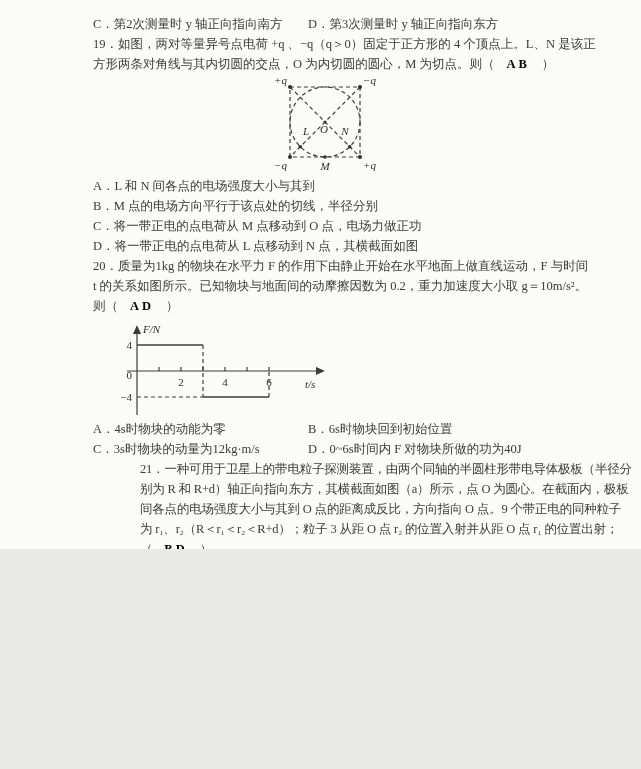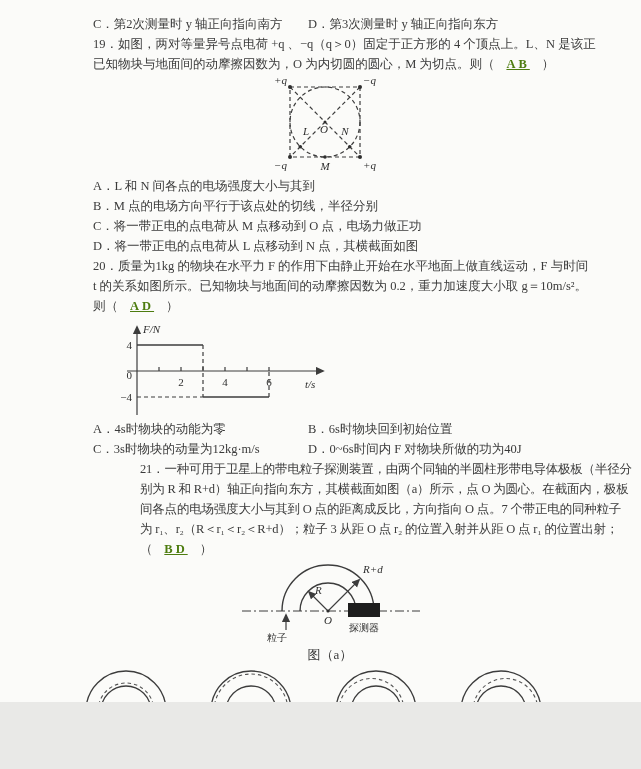--- a/index.html
+++ b/index.html
@@ -1,26 +1,26 @@
 <!DOCTYPE html>
 <html><head>
 <meta charset="utf-8">
 <style>
   html,body{margin:0;padding:0;background:#e9e9e7;}
   .paper{
-    width:641px;height:702px;margin:0 auto;background:#fbfbf9;
+    width:641px;height:549px;margin:0 auto;background:#fbfbf9;
     font-family:"Liberation Serif","DejaVu Serif",serif;color:#3a3a3a;
     font-size:12.5px;box-sizing:border-box;padding:14px 56px 2px 93px;
     overflow:hidden;position:relative;
   }
   .tline{line-height:20px;white-space:nowrap;}
   .q21line{line-height:20px;white-space:nowrap;letter-spacing:-0.2px;margin-left:47px;}
   .two-col{display:flex;line-height:20px;white-space:nowrap;}
   .two-col .col1{flex:0 0 215px;width:215px;}
-  .ans{color:#4d7c0f;font-weight:bold;letter-spacing:3px;padding:0 12px;text-decoration:underline;}
+  .ans{color:#000000;font-weight:bold;letter-spacing:3px;padding:0 12px;}
   .fig-center{text-align:center;margin-left:-18px;}
   .caption{text-align:center;margin-left:-18px;line-height:16px;font-size:13px;}
   .graph-block{margin:3px 0 0 6px;text-align:right;}
   .panels{display:flex;margin-left:-24px;}
   svg{display:block;}
   .fig-center svg,.panels svg{display:inline-block;}
   .flabel{font-family:"Liberation Serif","DejaVu Serif",serif;font-style:italic;font-size:11px;fill:#2e2e2e;}
   .clabel{font-family:"Liberation Serif","DejaVu Serif",serif;font-size:10px;fill:#2e2e2e;}
   .nlabel{font-family:"Liberation Serif","DejaVu Serif",serif;font-size:11px;fill:#2e2e2e;}
 </style>
@@ -28,21 +28,21 @@
 <body>
 
 <div class="paper">
 
   <div class="two-col">
     <span class="col1">C．第2次测量时 y 轴正向指向南方</span>
     <span>D．第3次测量时 y 轴正向指向东方</span>
   </div>
 
   <div class="tline">19．如图，两对等量异号点电荷 +q 、−q（q＞0）固定于正方形的 4 个顶点上。L、N 是该正</div>
-  <div class="tline"><span>已知物块与地面间的动摩擦因数为，O 为内切圆的圆心，M 为切点。则（</span><span class="ans">AB</span><span>）</span></div>
+  <div class="tline"><span>方形两条对角线与其内切圆的交点，O 为内切圆的圆心，M 为切点。则（</span><span class="ans">AB</span><span>）</span></div>
 
   <div class="fig-center">
     <svg width="170" height="98" viewBox="0 0 170 98">
       <g stroke="#3c3c3c" fill="none" stroke-width="1.2" stroke-dasharray="4 3">
         <rect x="45" y="13" width="70" height="70"></rect>
         <circle cx="80" cy="48" r="35"></circle>
         <line x1="45" y1="13" x2="115" y2="83"></line>
         <line x1="115" y1="13" x2="45" y2="83"></line>
       </g>
       <g fill="#2e2e2e">
@@ -118,21 +118,21 @@
     <span class="col1">A．4s时物块的动能为零</span>
     <span>B．6s时物块回到初始位置</span>
   </div>
   <div class="two-col">
     <span class="col1">C．3s时物块的动量为12kg·m/s</span>
     <span>D．0~6s时间内 F 对物块所做的功为40J</span>
   </div>
 
   <div class="q21line">21．一种可用于卫星上的带电粒子探测装置，由两个同轴的半圆柱形带电导体极板（半径分</div>
   <div class="q21line">别为 R 和 R+d）轴正向指向东方，其横截面如图（a）所示，点 O 为圆心。在截面内，极板</div>
-  <div class="q21line">间各点的电场强度大小与其到 O 点的距离成反比，方向指向 O 点。7 个带正电的同种粒子</div>
+  <div class="q21line">间各点的电场强度大小与其到 O 点的距离成反比，方向指向 O 点。9 个带正电的同种粒子</div>
   <div class="q21line">为 r₁、r₂（R＜r₁＜r₂＜R+d）；粒子 3 从距 O 点 r₂ 的位置入射并从距 O 点 r₁ 的位置出射；</div>
   <div class="q21line"><span>（</span><span class="ans">BD</span><span>）</span></div>
 
   <div class="fig-center">
     <svg width="200" height="84" viewBox="0 0 200 84">
       <defs>
         <marker id="arwa" markerWidth="8" markerHeight="8" refX="6" refY="3.5" orient="auto">
           <path d="M0,0 L7.5,3.5 L0,7 z" fill="#3c3c3c"></path>
         </marker>
       </defs>

